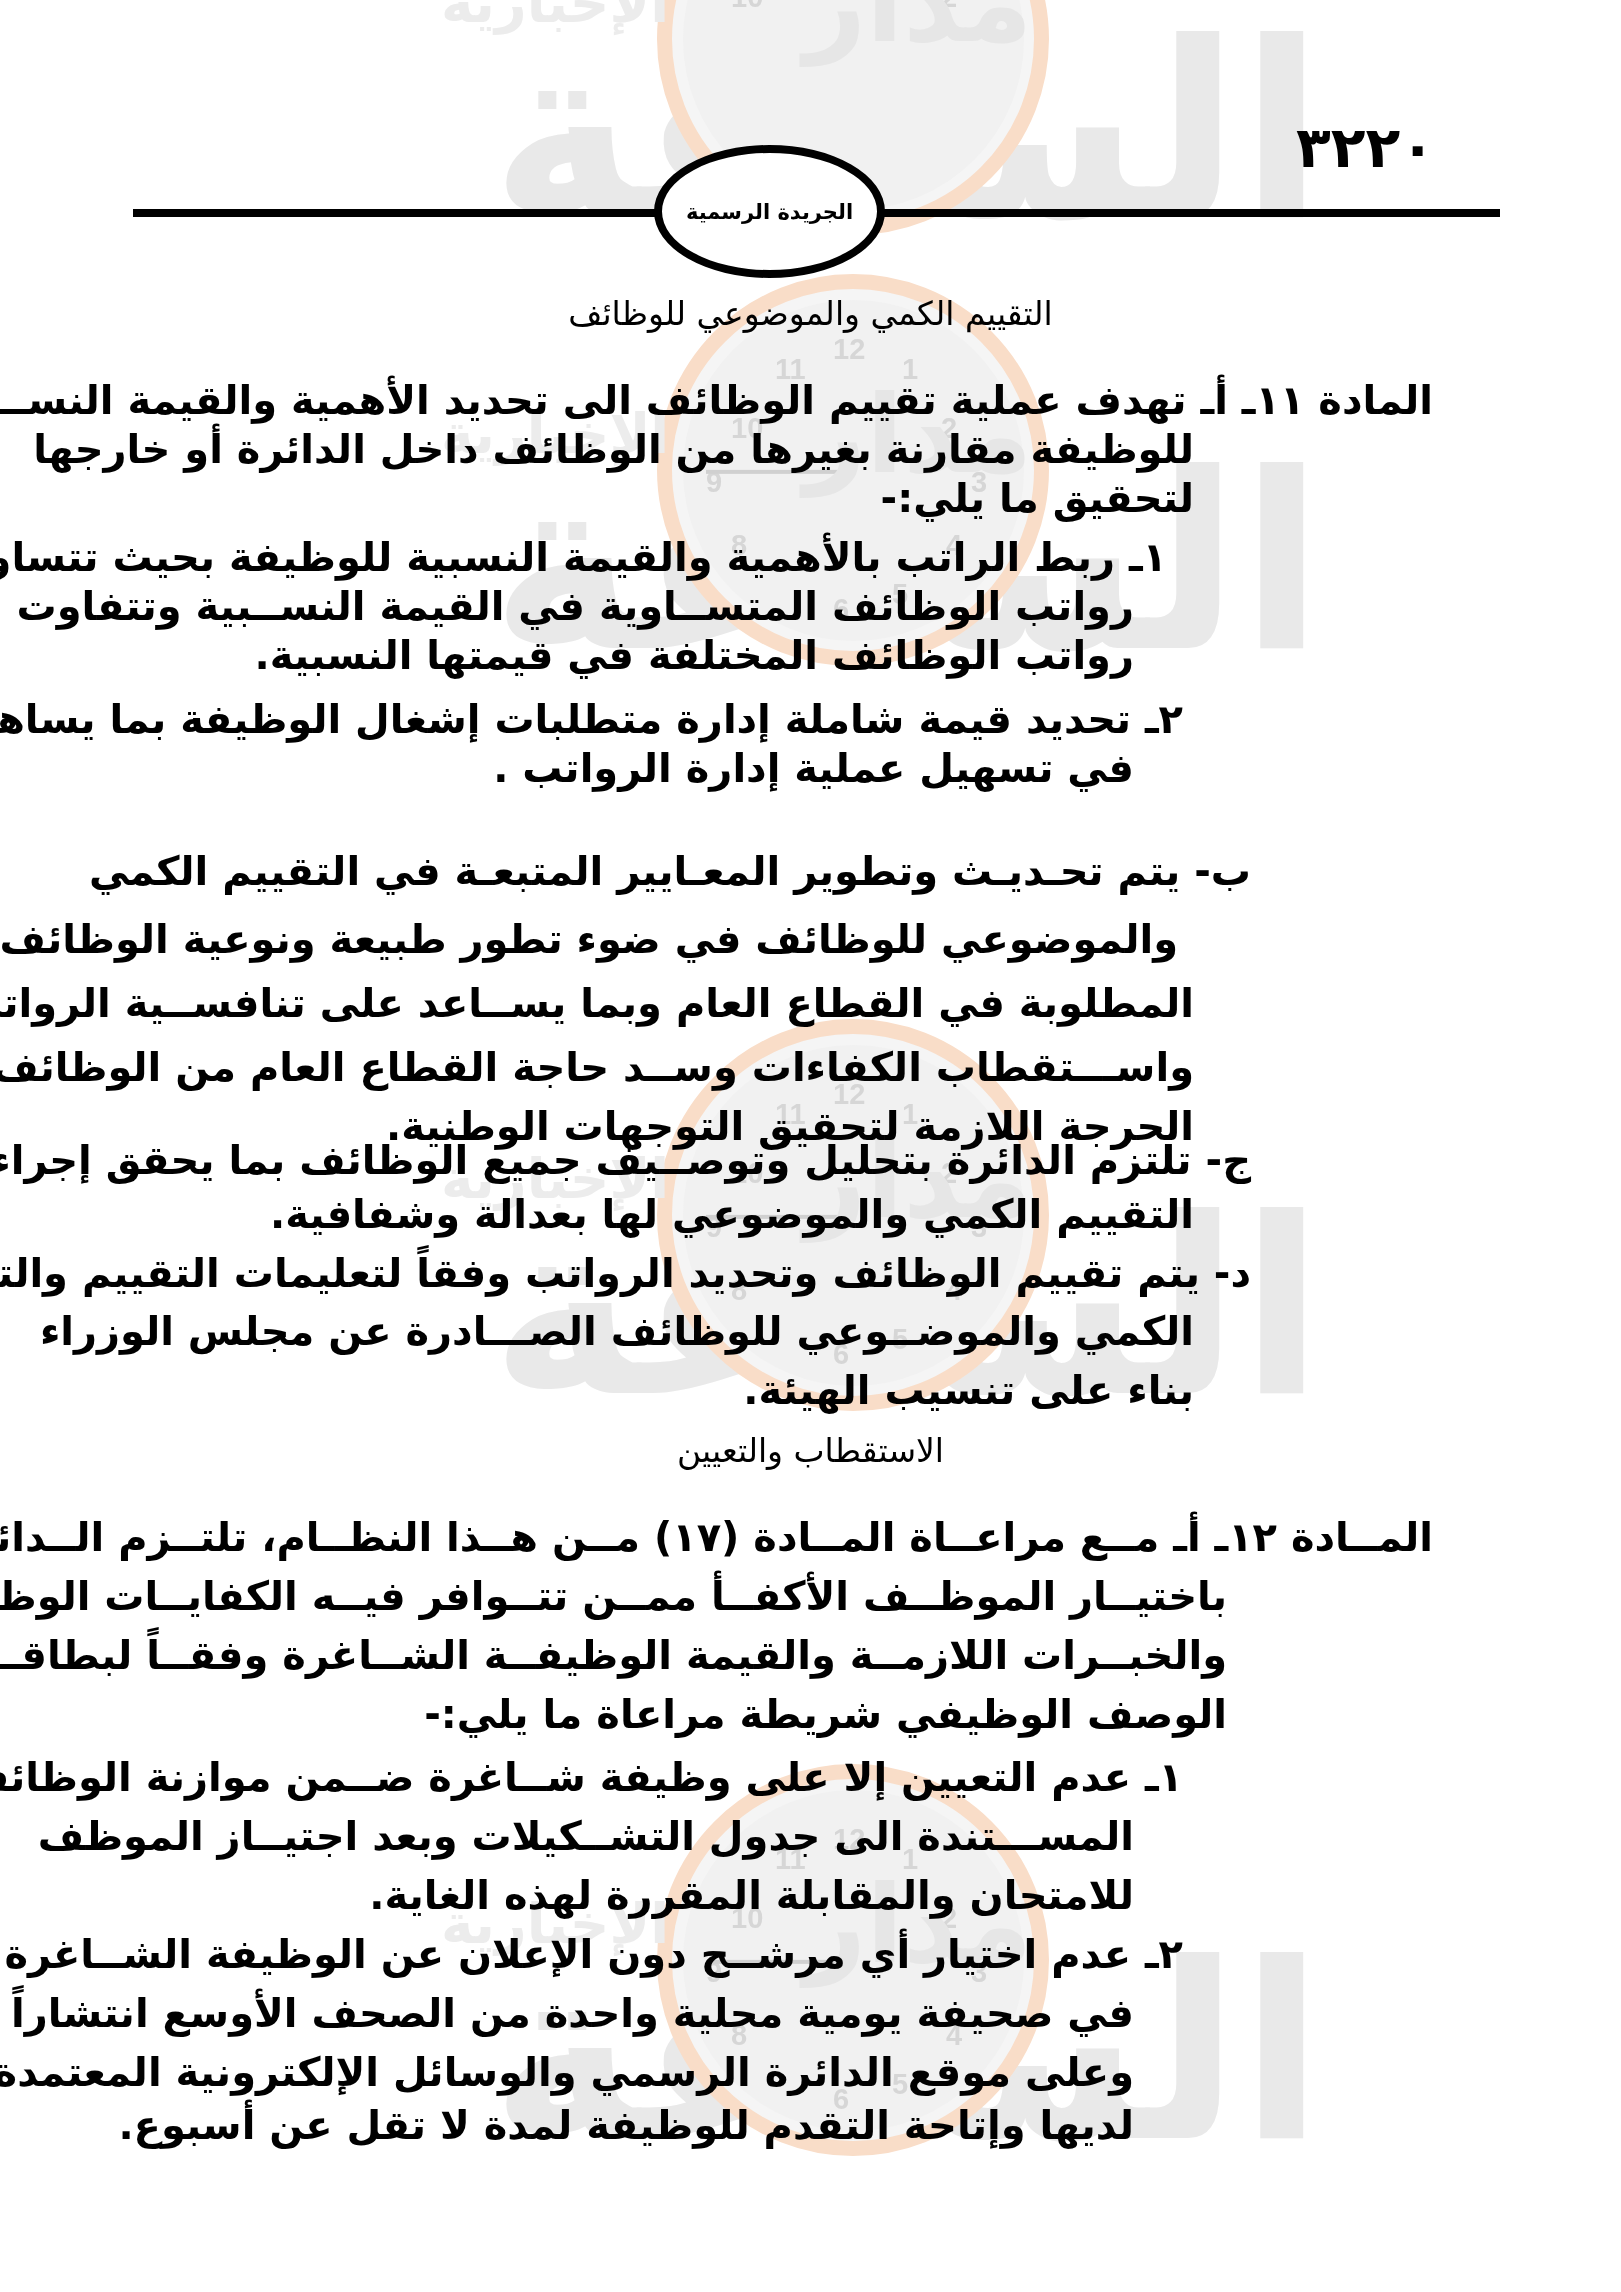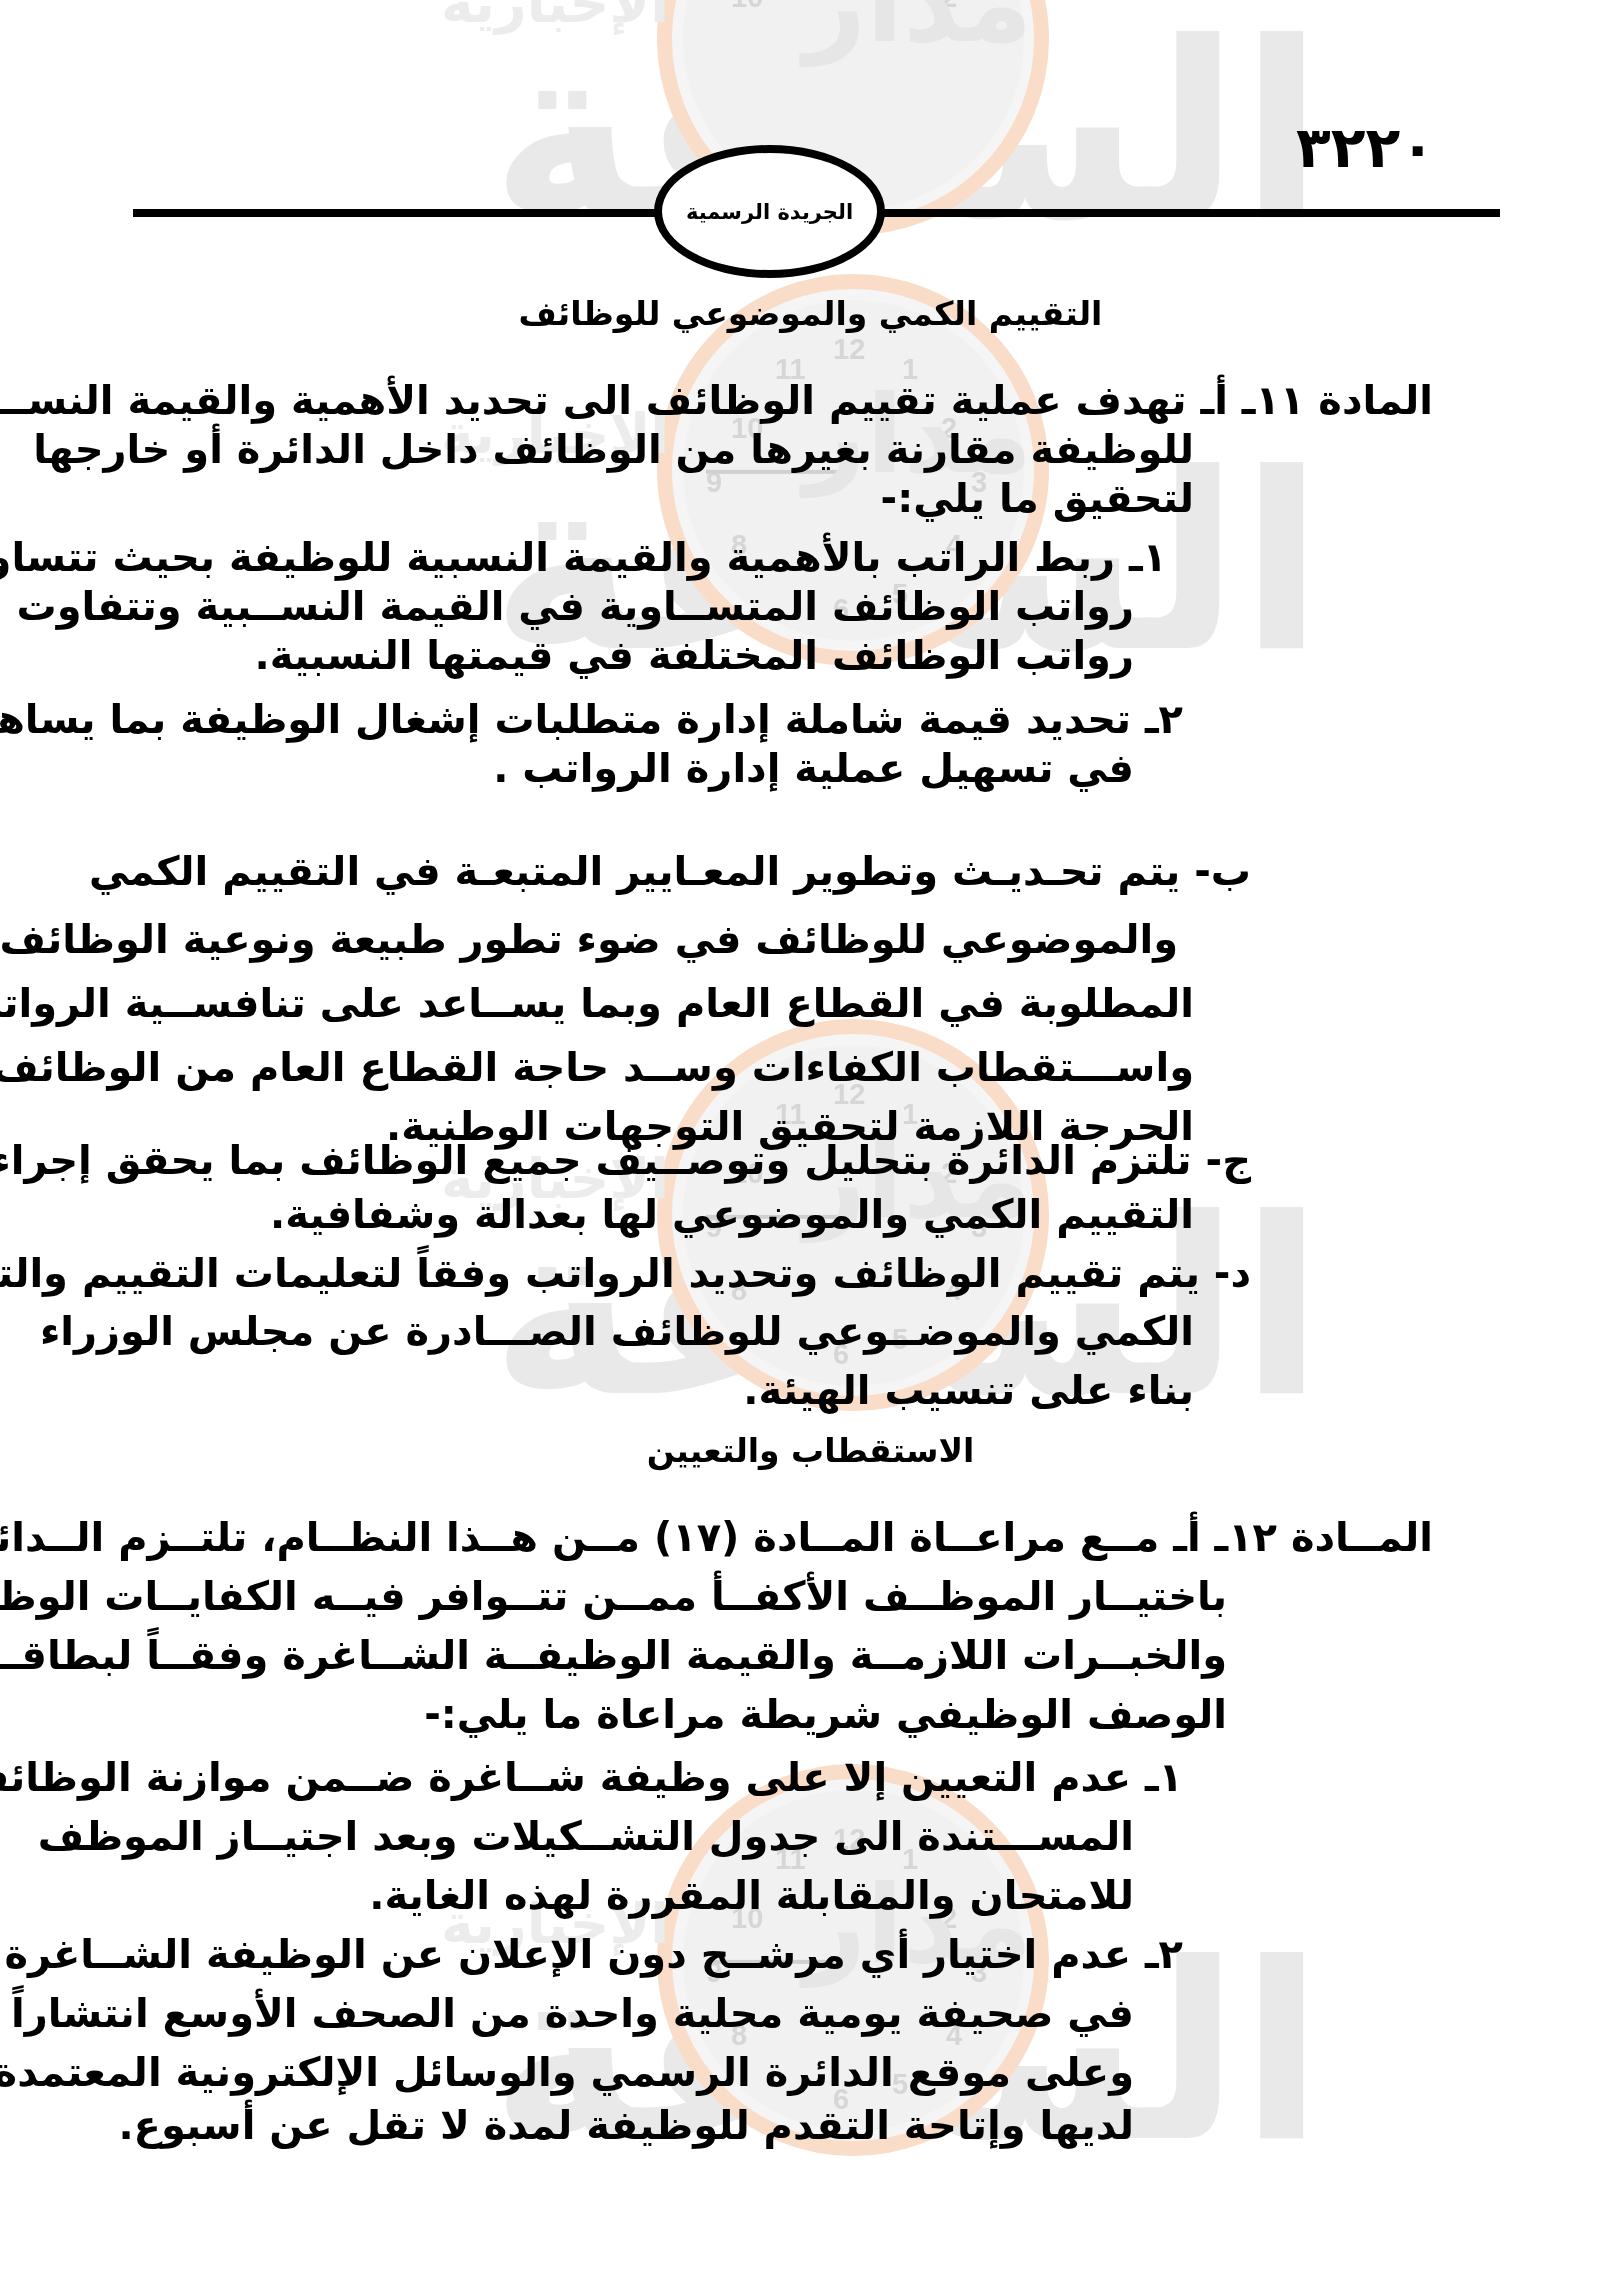--- a/index.html
+++ b/index.html
@@ -28,21 +28,21 @@
     letter-spacing: 5.9px; font-family: "DejaVu Sans", sans-serif; direction: rtl; }
   .header-rule { position: absolute; left: 133px; top: 209px; width: 1367px; height: 7.8px; background: #000; }
   .header-oval { position: absolute; left: 654px; top: 145px; width: 231px; height: 133px;
     border: 8.8px solid #000; border-radius: 50%; background: #fff; box-sizing: border-box;
     display: flex; align-items: center; justify-content: center; }
   .header-oval span { font-size: 21px; font-weight: bold; direction: rtl; }
 
   
   .content { position: absolute; left: 0; top: 0; width: 1621px; direction: rtl; }
   .section-heading { position: absolute; left: 0; width: 1621px; text-align: center;
-    font-size: 33px; font-weight: bold; }
+    font-size: 33px; font-weight: normal; }
   .line { position: absolute; font-size: 40px; font-weight: bold; white-space: nowrap;
     direction: rtl; text-align: justify; text-align-last: justify; }
 </style>
 </head>
 <body>
 
 <div class="wm" style="left:510px; top:-235px;">
   <div class="big big3">الساعة</div>
   <div class="ring"></div>
   <div class="face"></div>

